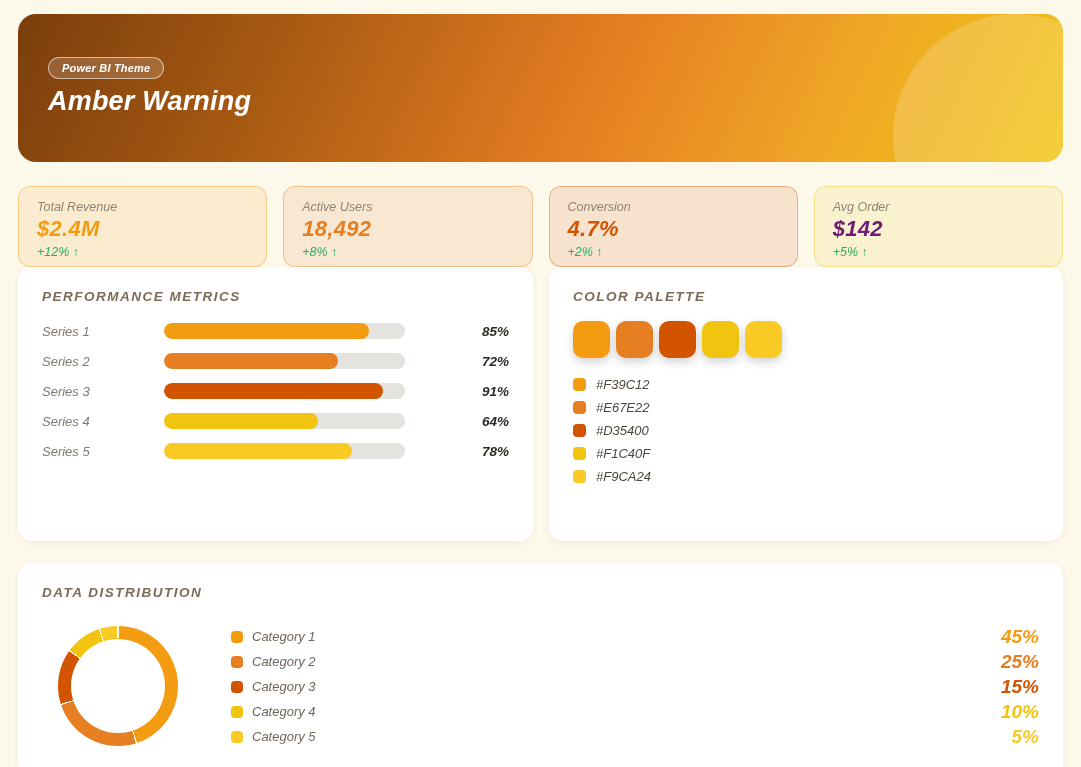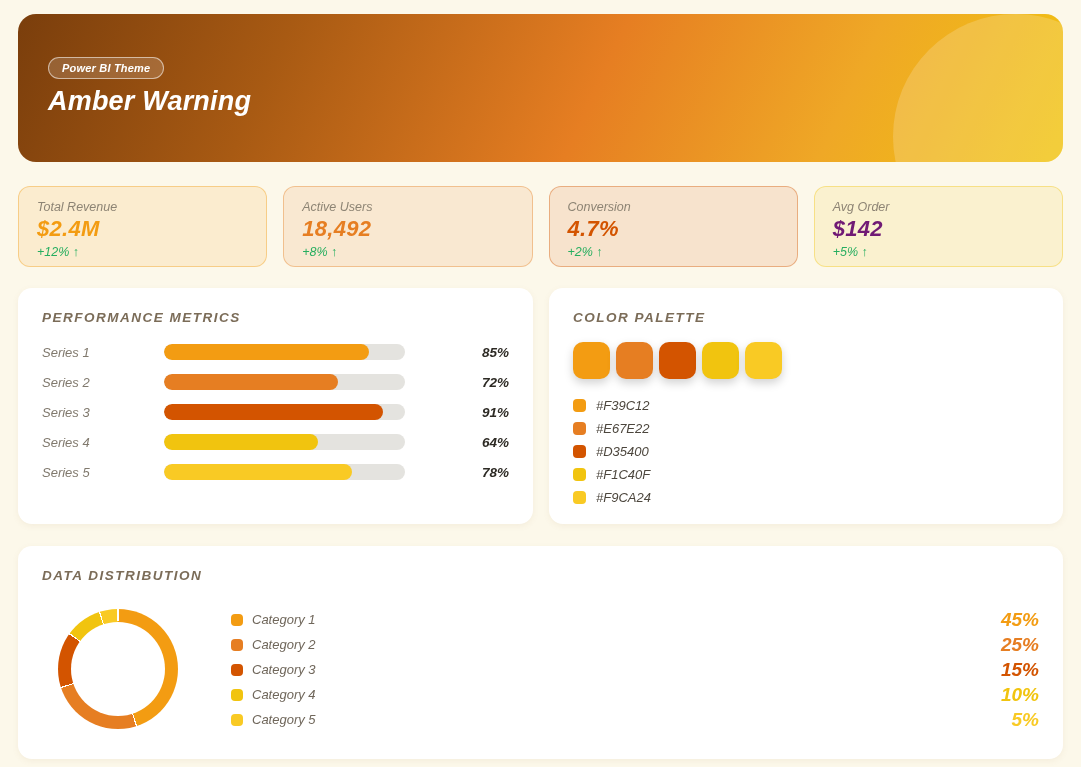--- a/index.html
+++ b/index.html
@@ -24,36 +24,36 @@
   }
   .hero-badge {
     display:inline-block; padding:4px 13px; border-radius:999px;
     border:1px solid rgba(255,255,255,0.55); background:rgba(255,255,255,0.16);
     color:#fff; font-size:11px; font-weight:bold; letter-spacing:0.2px;
   }
   .hero-title { color:#fff; font-size:27px; font-weight:bold; margin-top:7px; letter-spacing:0.2px; }
   .hero-sub { color:rgba(255,255,255,0.93); font-size:13.5px; margin-top:7px; }
 
   
-  .stats { display:grid; grid-template-columns:repeat(4,1fr); gap:16px; margin-bottom:21px; }
+  .stats { display:grid; grid-template-columns:repeat(4,1fr); gap:16px; }
   .stat-card { height:81px; border-radius:12px; padding:13px 18px; border:1px solid transparent; }
   .stat-label { font-size:12.5px; color:#8d8474; }
   .stat-value { font-size:22px; font-weight:bold; margin-top:2px; letter-spacing:0.3px; }
   .stat-delta { font-size:12.5px; margin-top:3px; font-weight:normal; }
 
   
   .mid { display:grid; grid-template-columns:515px 1fr; gap:16px; margin-bottom:22px; }
   .card {
     background:#ffffff; border-radius:14px; padding:22px 24px;
     box-shadow:0 2px 6px rgba(150,120,60,0.08);
   }
   .card-title {
     font-size:13.5px; font-weight:bold; letter-spacing:1.5px; color:#7b6c58;
   }
-  .mid .card { height:236px; }
+  .mid .card { height:274px; }
 
   
   .metric-rows { margin-top:19px; }
   .metric-row { display:flex; align-items:center; margin-bottom:14px;gap:42px; }
   .metric-label { width:80px; font-size:13px; color:#80796d; }
   .metric-track { flex:1; height:16px; border-radius:8px; background:#E4E3DF; overflow:hidden; }
   .metric-fill { height:100%; border-radius:8px; }
   .metric-value { width:62px; text-align:right; font-size:13.5px; font-weight:bold; color:#2d2a24; }
 
   

